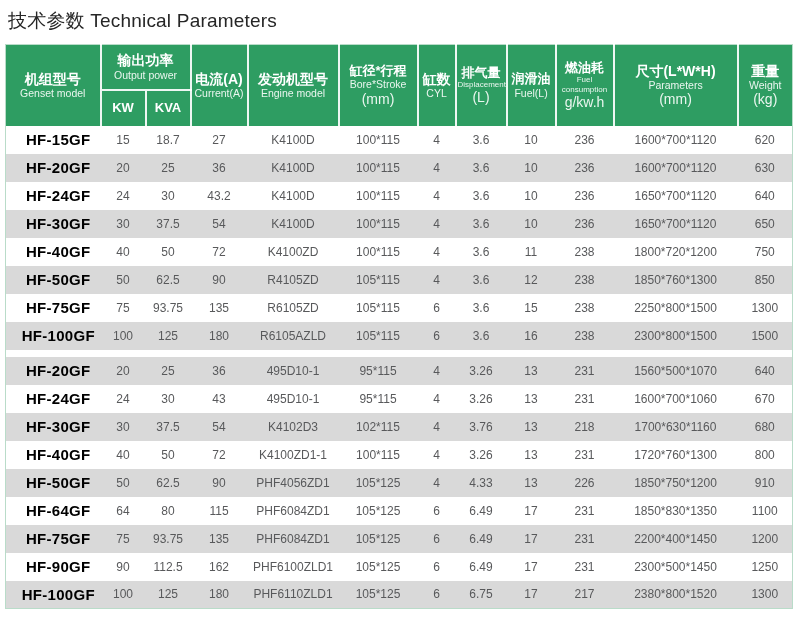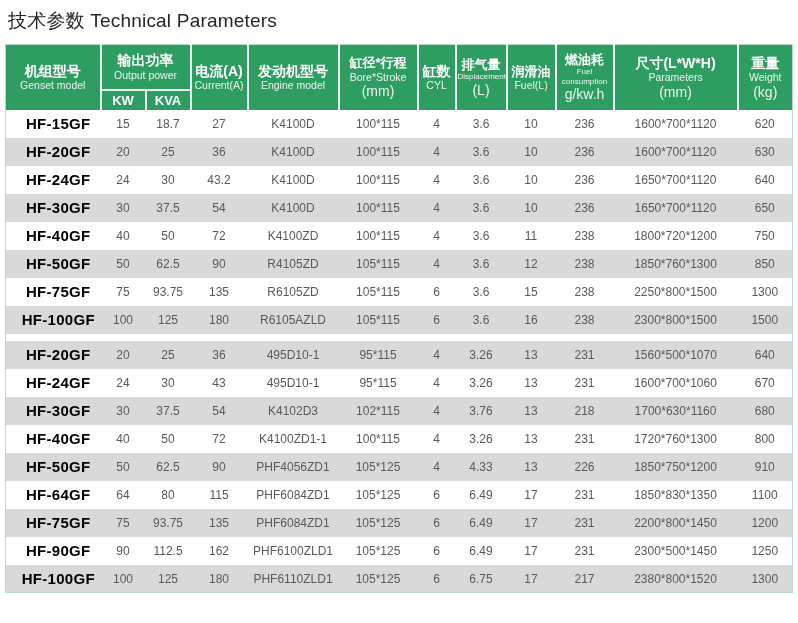--- a/index.html
+++ b/index.html
@@ -19,21 +19,21 @@
     border:1px solid #b9dcc9;
   }
   thead th {
     background:#2e9d62; color:#ffffff; font-weight:normal;
     vertical-align:middle; text-align:center; line-height:1.18;
     border-left:2px solid rgba(255,255,255,0.92);
     padding:2px 1px;
   }
   thead tr:first-child th:first-child { border-left:none; }
   tr.hrow-top th { height:45px; }
-  tr.hrow-sub th { height:20px; border-top:2px solid rgba(255,255,255,0.92);margin-top:20px; }
+  tr.hrow-sub th { height:36px; border-top:2px solid rgba(255,255,255,0.92);margin-top:20px; }
   th .zh { display:block; font-weight:bold; font-size:14px; }
   th .zh.mid { font-size:13px; }
   th .en { display:block; font-size:10.5px; color:#eaf6ef; }
   th .en.small { font-size:8px; }
   th .unit { display:block; font-size:14px; color:#eaf6ef; }
   th.sub-kw { font-weight:bold; font-size:13px; }
   tbody td {
     height:28px; text-align:center; font-size:12px; color:#58595b;
     background:#ffffff; overflow:hidden; white-space:nowrap;
   }
@@ -326,21 +326,21 @@
           <td class="model">HF-75GF</td>
           <td>75</td>
           <td>93.75</td>
           <td>135</td>
           <td>PHF6084ZD1</td>
           <td>105*125</td>
           <td>6</td>
           <td>6.49</td>
           <td>17</td>
           <td>231</td>
-          <td>2200*800*1450</td>
+          <td>2200*400*1450</td>
           <td>1200</td>
         </tr>
         <tr>
           <td class="model">HF-90GF</td>
           <td>90</td>
           <td>112.5</td>
           <td>162</td>
           <td>PHF6100ZLD1</td>
           <td>105*125</td>
           <td>6</td>

